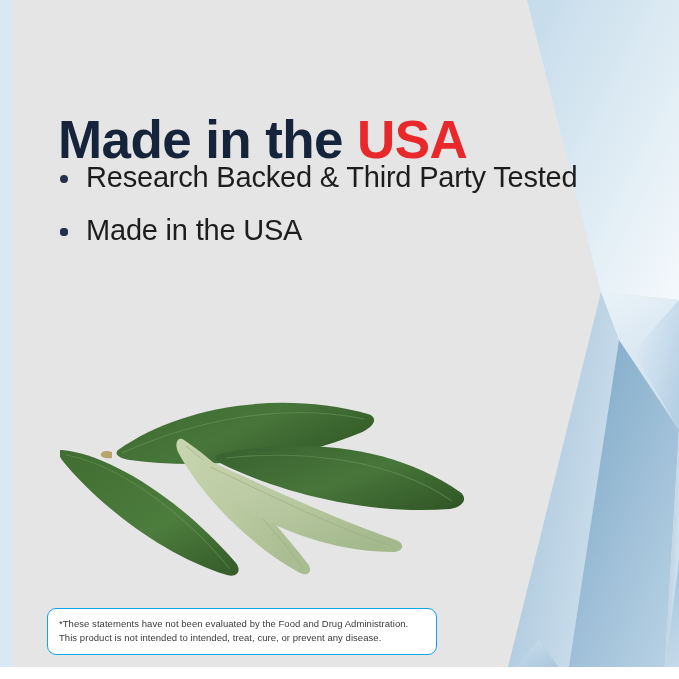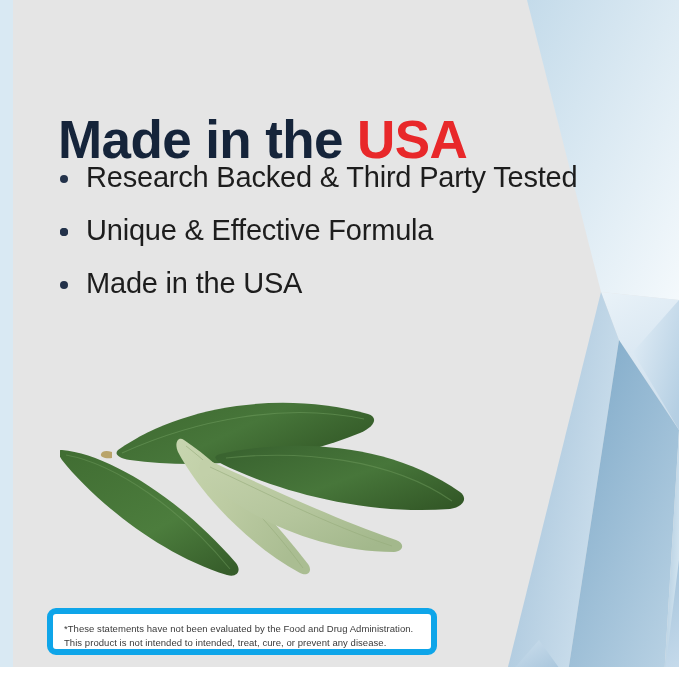--- a/index.html
+++ b/index.html
@@ -96,21 +96,21 @@
   .leaves svg { display: block; width: 100%; height: 100%; }
 
   
   .disclaimer {
     position: absolute;
     left: 47px;
     top: 608px;
     width: 390px;
     height: 47px;
     box-sizing: border-box;
-    border: 6px solid #0ea5e9;
+    border: 1px solid #0ea5e9;
     border-radius: 9px;
     background: #ffffff;
     padding: 8px 10px 0 11px;
   }
   .disclaimer p {
     margin: 0;
     font-size: 9.5px;
     line-height: 1.45;
     color: #3a3a3a;
     letter-spacing: 0.05px;
@@ -184,24 +184,20 @@
   <ul class="bullets">
     <li>
       <span class="dot"></span>
       <span>Research Backed &amp; Third Party Tested</span>
     </li>
     <li>
       <span class="dot"></span>
     </li>
     <li>
       <span class="dot"></span>
-      <span>Unique &amp; Effective Formula</span>
-    </li>
-    <li>
-      <span class="dot"></span>
       <span>Made in the USA</span>
     </li>
   </ul>
 
   <div class="leaves">
     <svg viewBox="0 0 420 195" preserveAspectRatio="none">
       <defs>
         <linearGradient id="dk1" x1="0" y1="0" x2="1" y2="0.5">
           <stop offset="0%" stop-color="#3d682f"></stop>
           <stop offset="55%" stop-color="#47763a"></stop>

